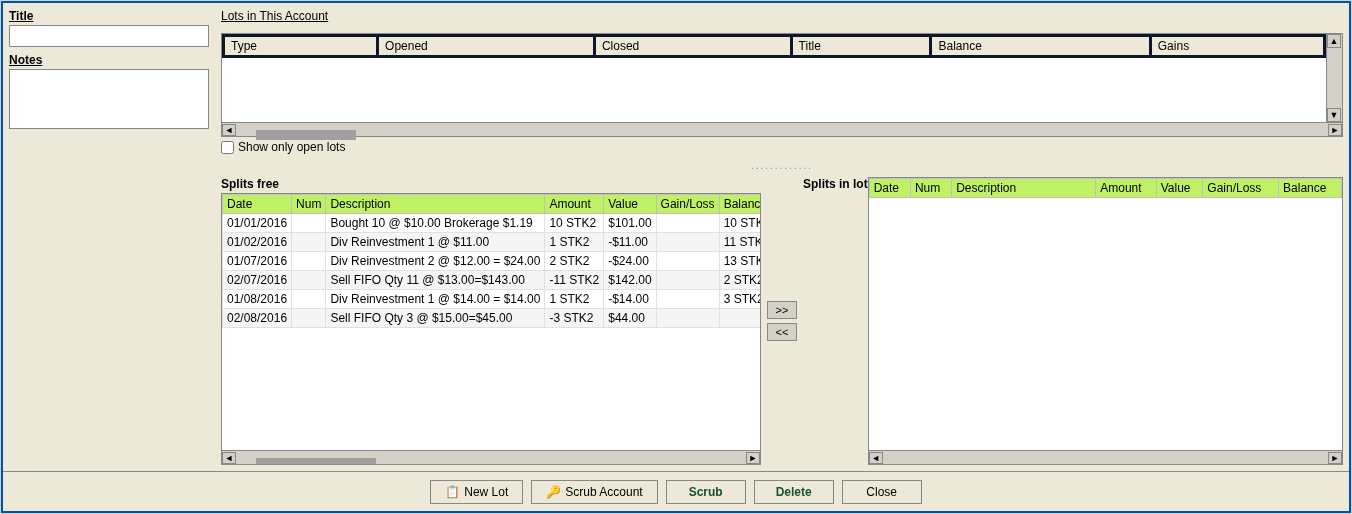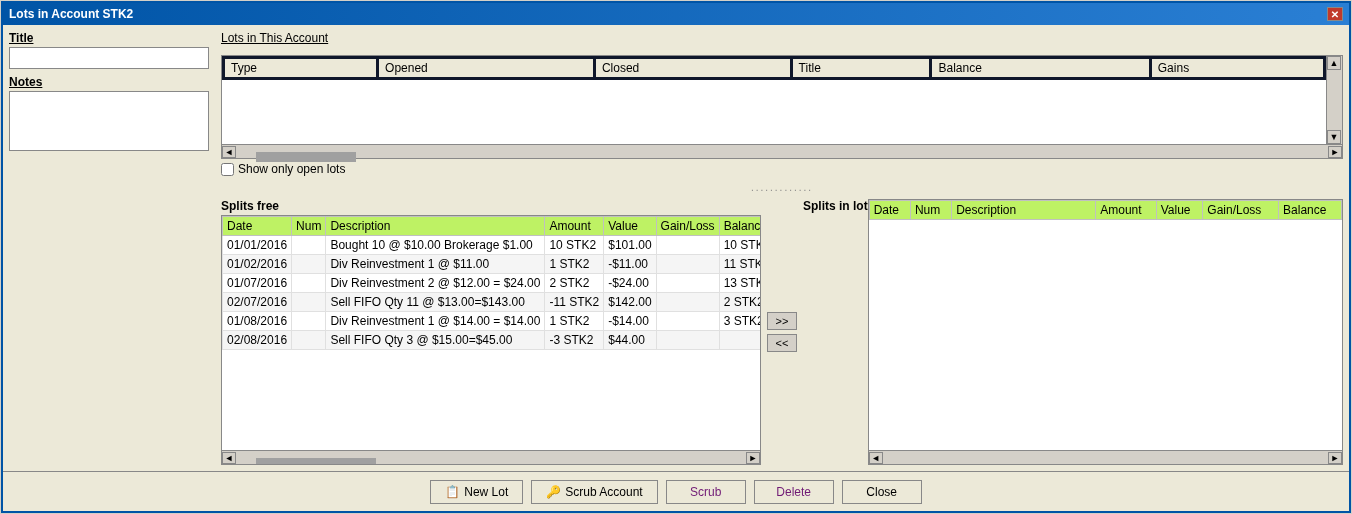--- a/index.html
+++ b/index.html
@@ -219,22 +219,23 @@
       padding: 4px 14px;
       font-size: 12px;
       cursor: pointer;
       display: flex;
       align-items: center;
       gap: 4px;
       min-width: 80px;
       justify-content: center;
     }
     .btn-disabled {
-      color: #701a75;
+      color: #14532d;
       cursor: default;
+      font-weight: bold;
     }
     .scrollbar-v-container {
       width: 16px;
       background: #d4d0c8;
       border-left: 1px solid #888;
       display: flex;
       flex-direction: column;
       flex-shrink: 0;
     }
     .sc-arrow {
@@ -259,24 +260,20 @@
     input[type="checkbox"] {
       width: 13px;
       height: 13px;
     }
   </style>
 </head>
 <body>
 
 <div class="window">
 
-  <div class="title-bar">
-    <span>Lots in Account STK2</span>
-    <div class="title-bar-close">✕</div>
-  </div>
 
   <div class="main-content">
 
     <div class="left-panel">
       <div>
         <div class="field-label">Title</div>
         <input type="text" class="text-input" value="" style="">
       </div>
       <div>
         <div class="field-label">Notes</div>
@@ -342,21 +339,21 @@
                     <th>Amount</th>
                     <th>Value</th>
                     <th>Gain/Loss</th>
                     <th>Balance</th>
                   </tr>
                 </thead>
                 <tbody id="splits-free-body">
                 <tr>
                       <td>01/01/2016</td>
                       <td></td>
-                      <td>Bought 10 @ $10.00 Brokerage $1.00</td>
+                      <td>Bought 10 @ $10.00 Brokerage $1.19</td>
                       <td>10 STK2</td>
                       <td>$101.00</td>
                       <td></td>
                       <td>10 STK2</td>
                     </tr>
                     <tr style="background: rgb(245, 245, 245);">
                       <td>01/02/2016</td>
                       <td></td>
                       <td>Div Reinvestment 1 @ $11.00</td>
                       <td>1 STK2</td>

